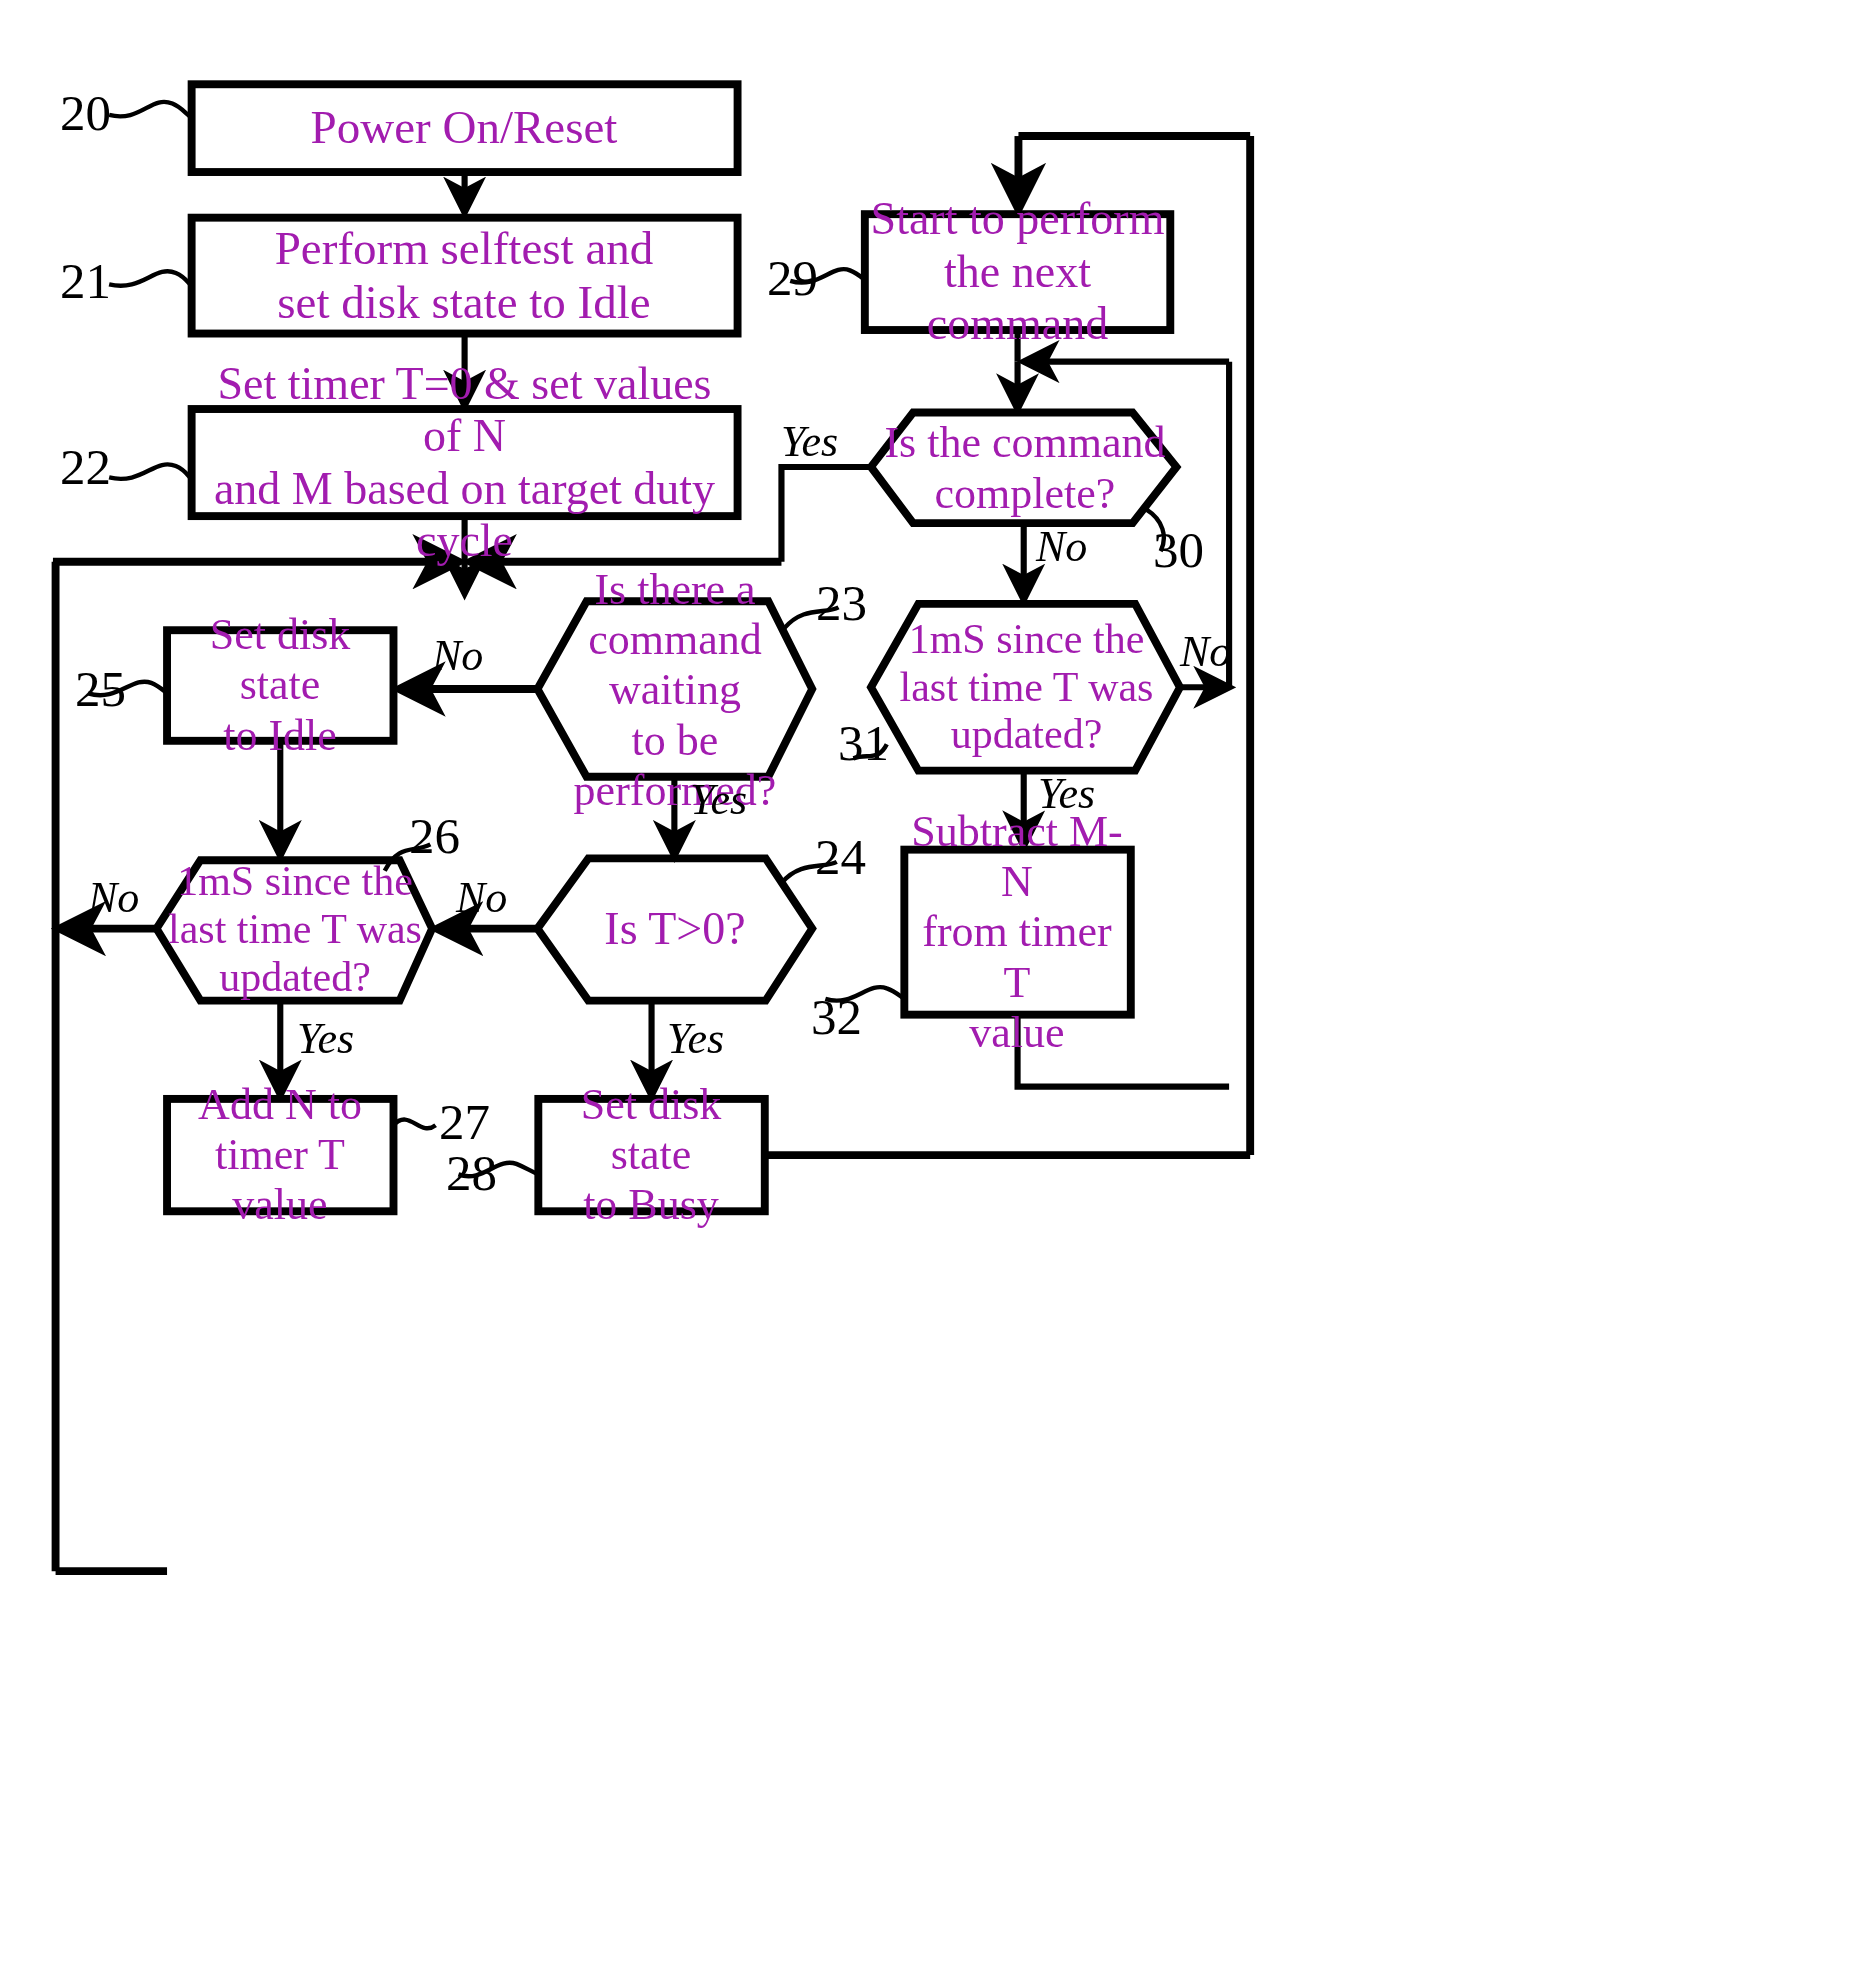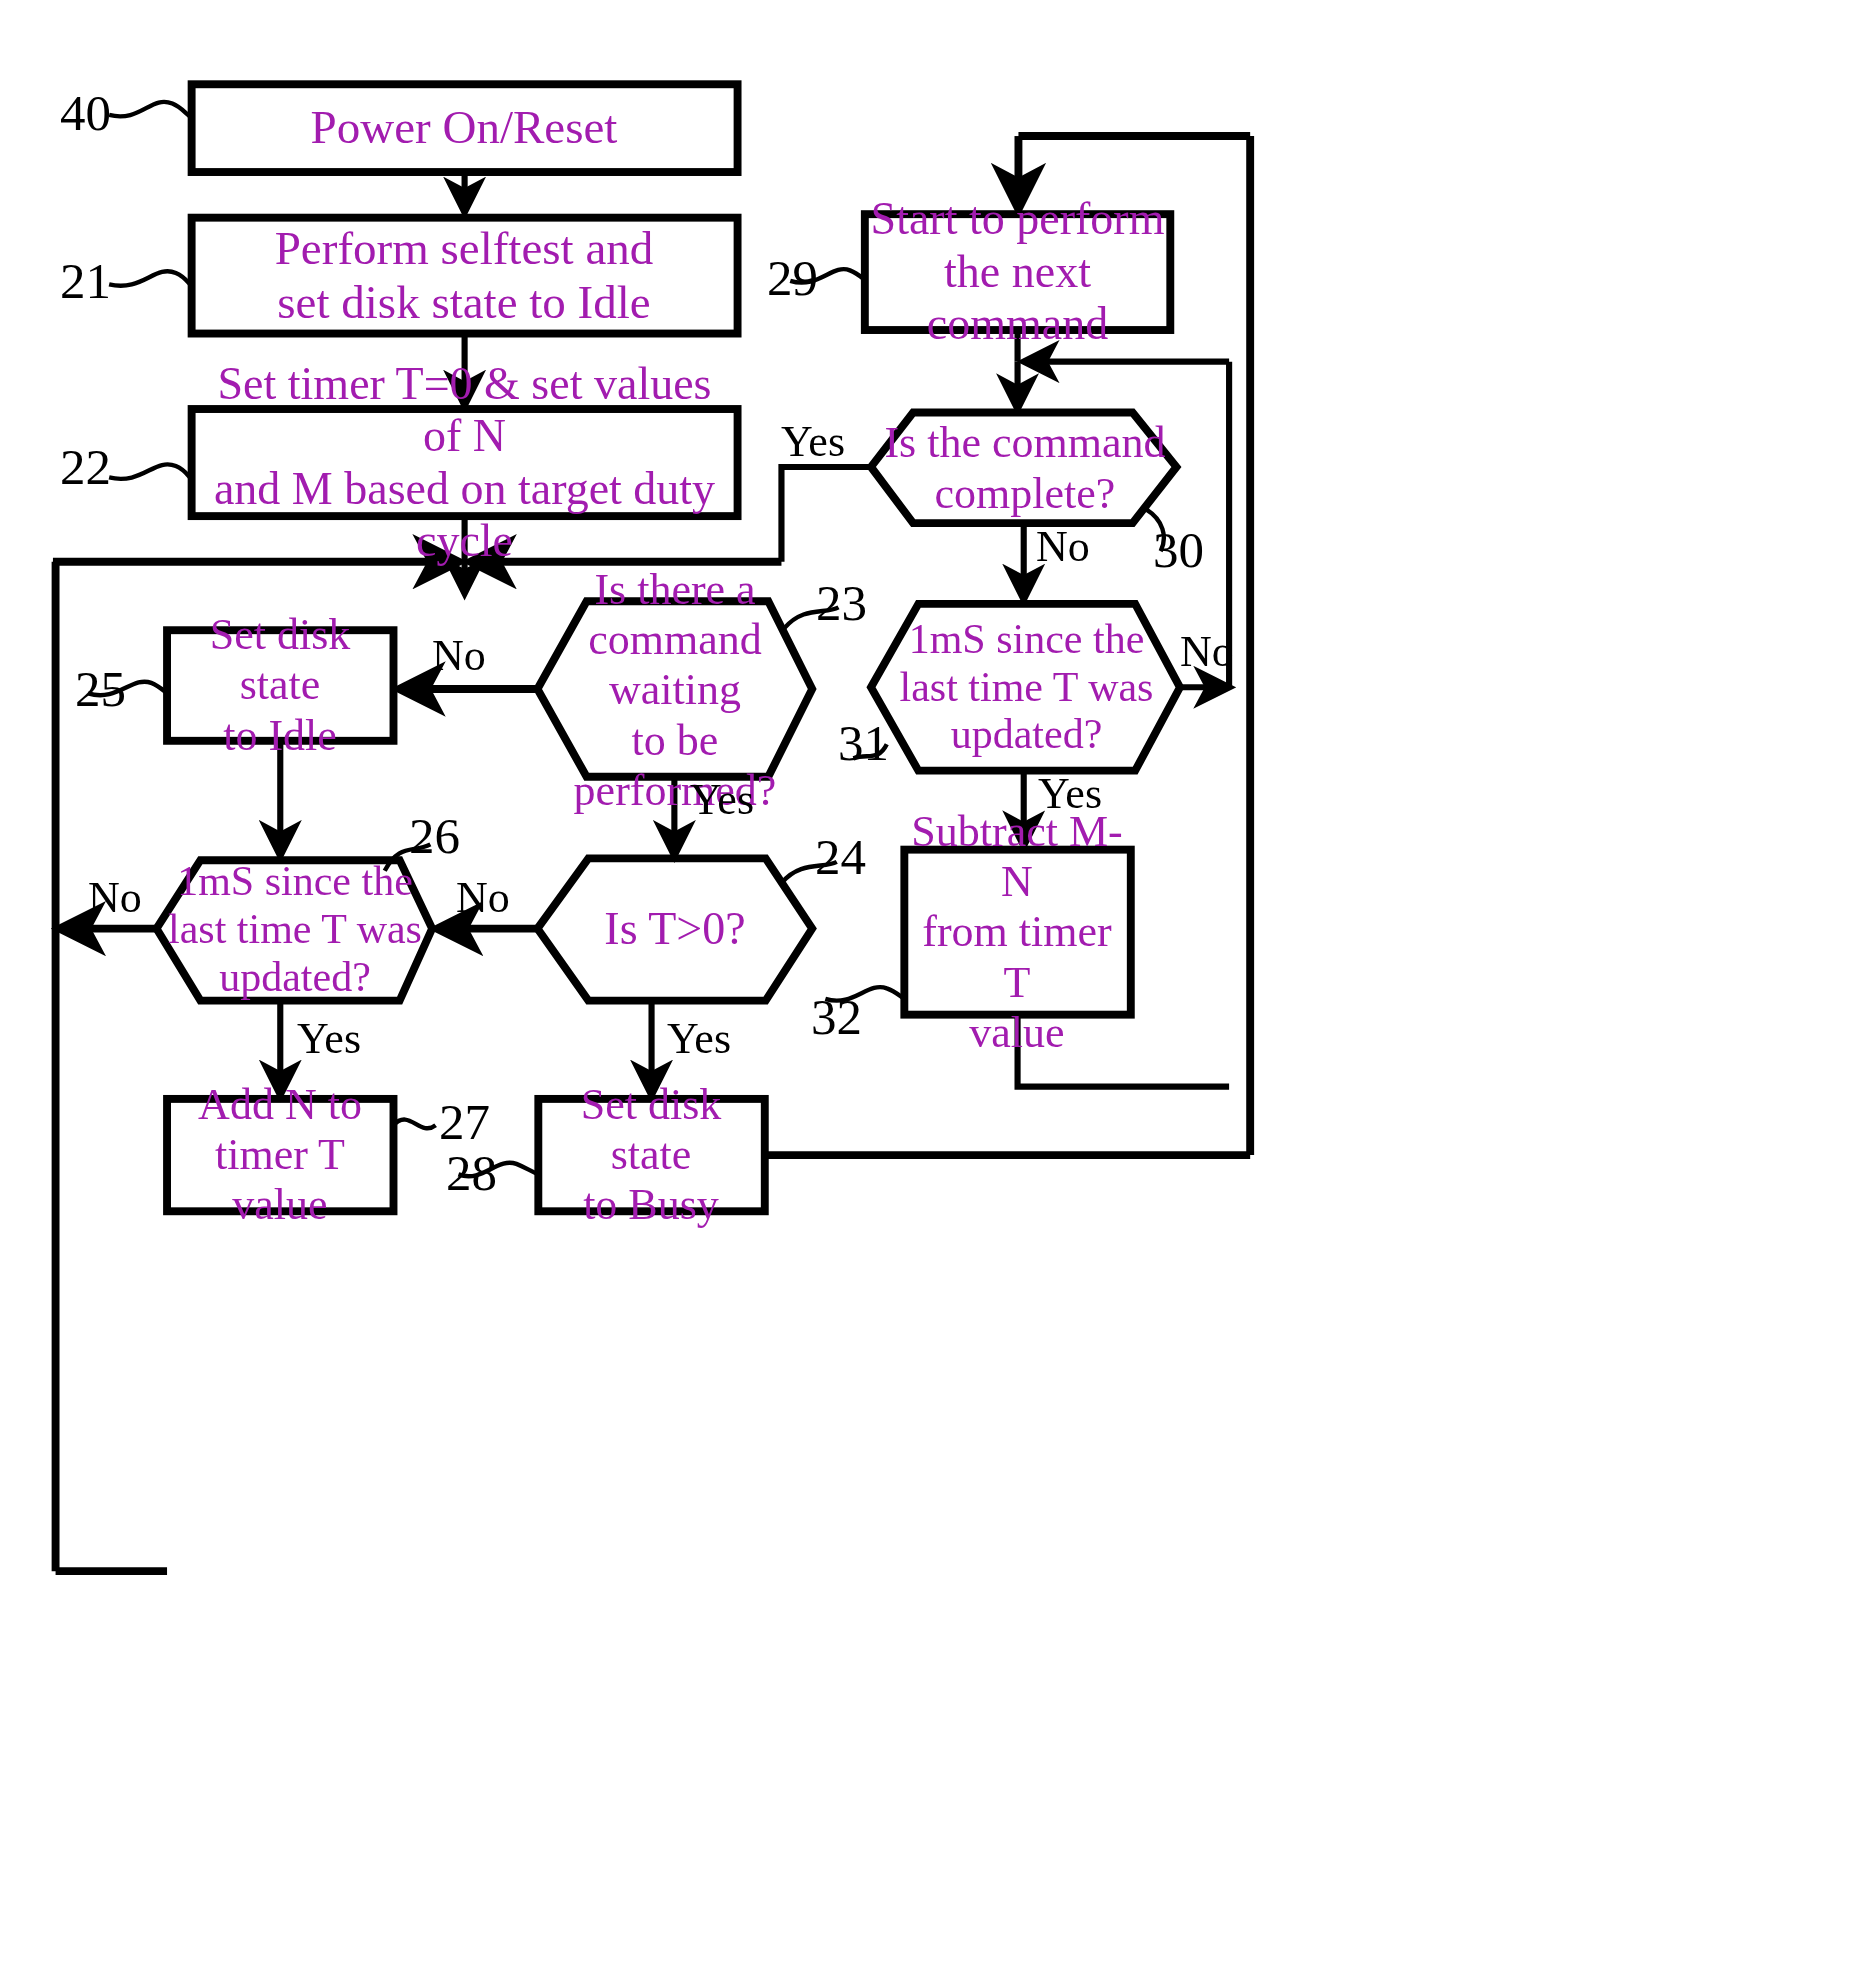--- a/index.html
+++ b/index.html
@@ -33,20 +33,21 @@
     white-space: pre-line;
     pointer-events: none;
     font-size: 44px;
   }
   .edge-label {
     position: absolute;
     color: #000000;
     font-size: 44px;
     line-height: 1;
     white-space: nowrap;
+    font-style: italic;
   }
   .ref-num {
     position: absolute;
     color: #000000;
     font-size: 51px;
     line-height: 1;
     white-space: nowrap;
   }
 </style>
 </head>
@@ -209,21 +210,21 @@
   <div class="edge-label" style="left:297px; top:1017px;">Yes</div>
 
   <div class="edge-label" style="left:781px; top:420px;">Yes</div>
 
   <div class="edge-label" style="left:1036px; top:525px;">No</div>
 
   <div class="edge-label" style="left:1180px; top:630px;">No</div>
 
   <div class="edge-label" style="left:1038px; top:772px;">Yes</div>
 
-  <div class="ref-num" style="left:60px; top:88px;">40</div>
+  <div class="ref-num" style="left:60px; top:88px;">20</div>
 
   <div class="ref-num" style="left:60px; top:256px;">21</div>
 
   <div class="ref-num" style="left:60px; top:442px;">22</div>
 
   <div class="ref-num" style="left:816px; top:578px;">23</div>
 
   <div class="ref-num" style="left:815px; top:832px;">24</div>
 
   <div class="ref-num" style="left:75px; top:664px;">25</div>

